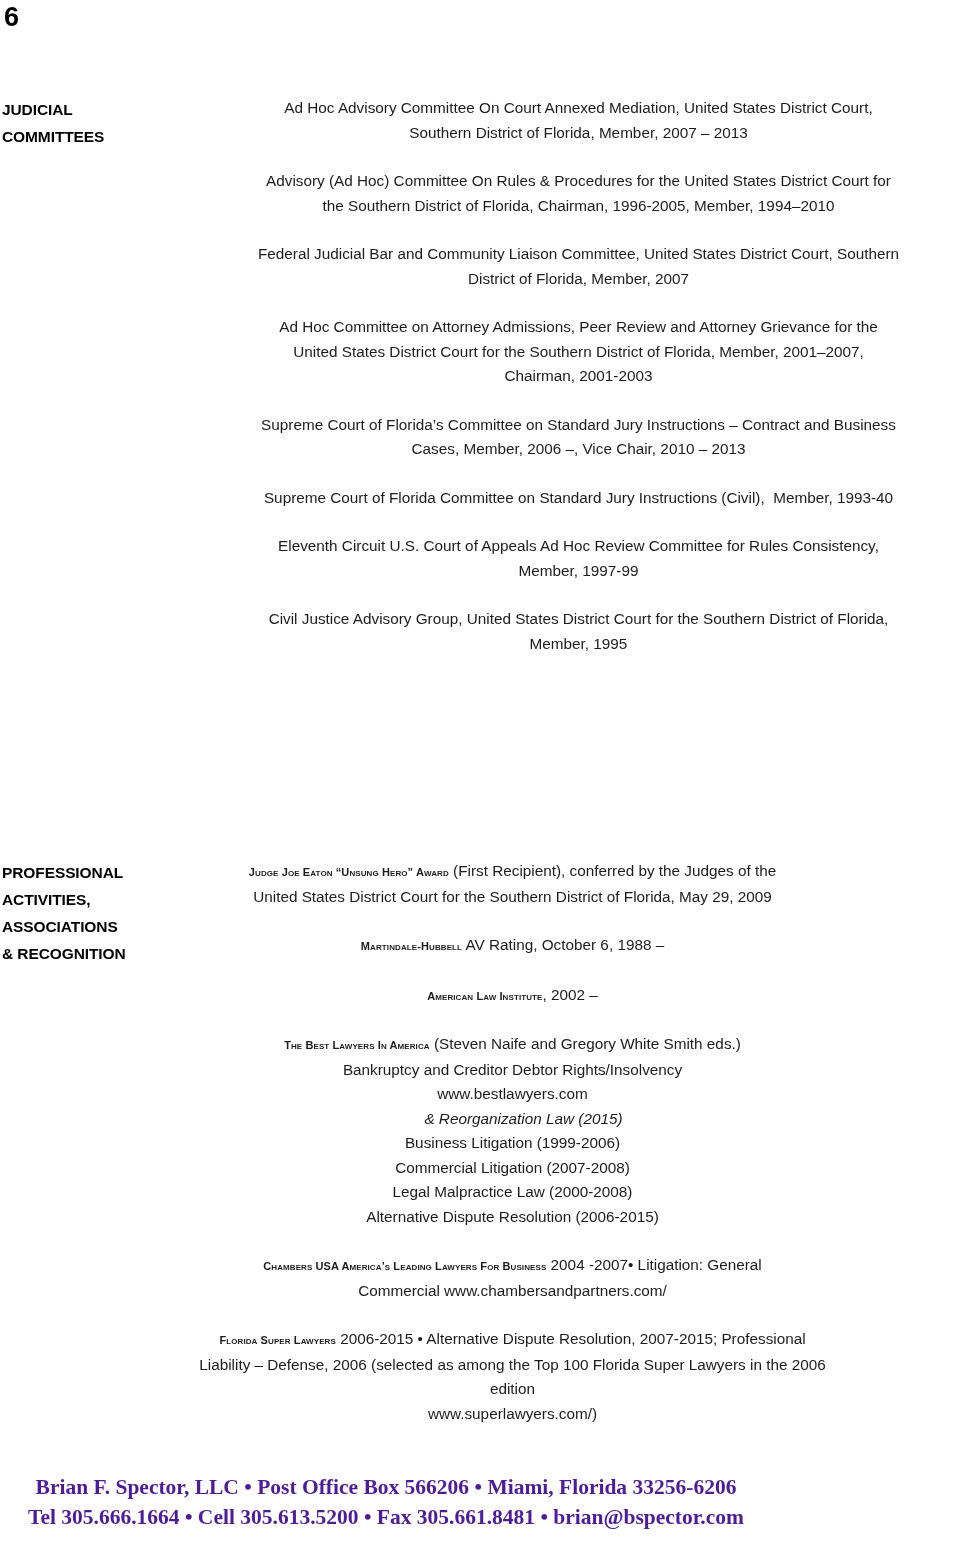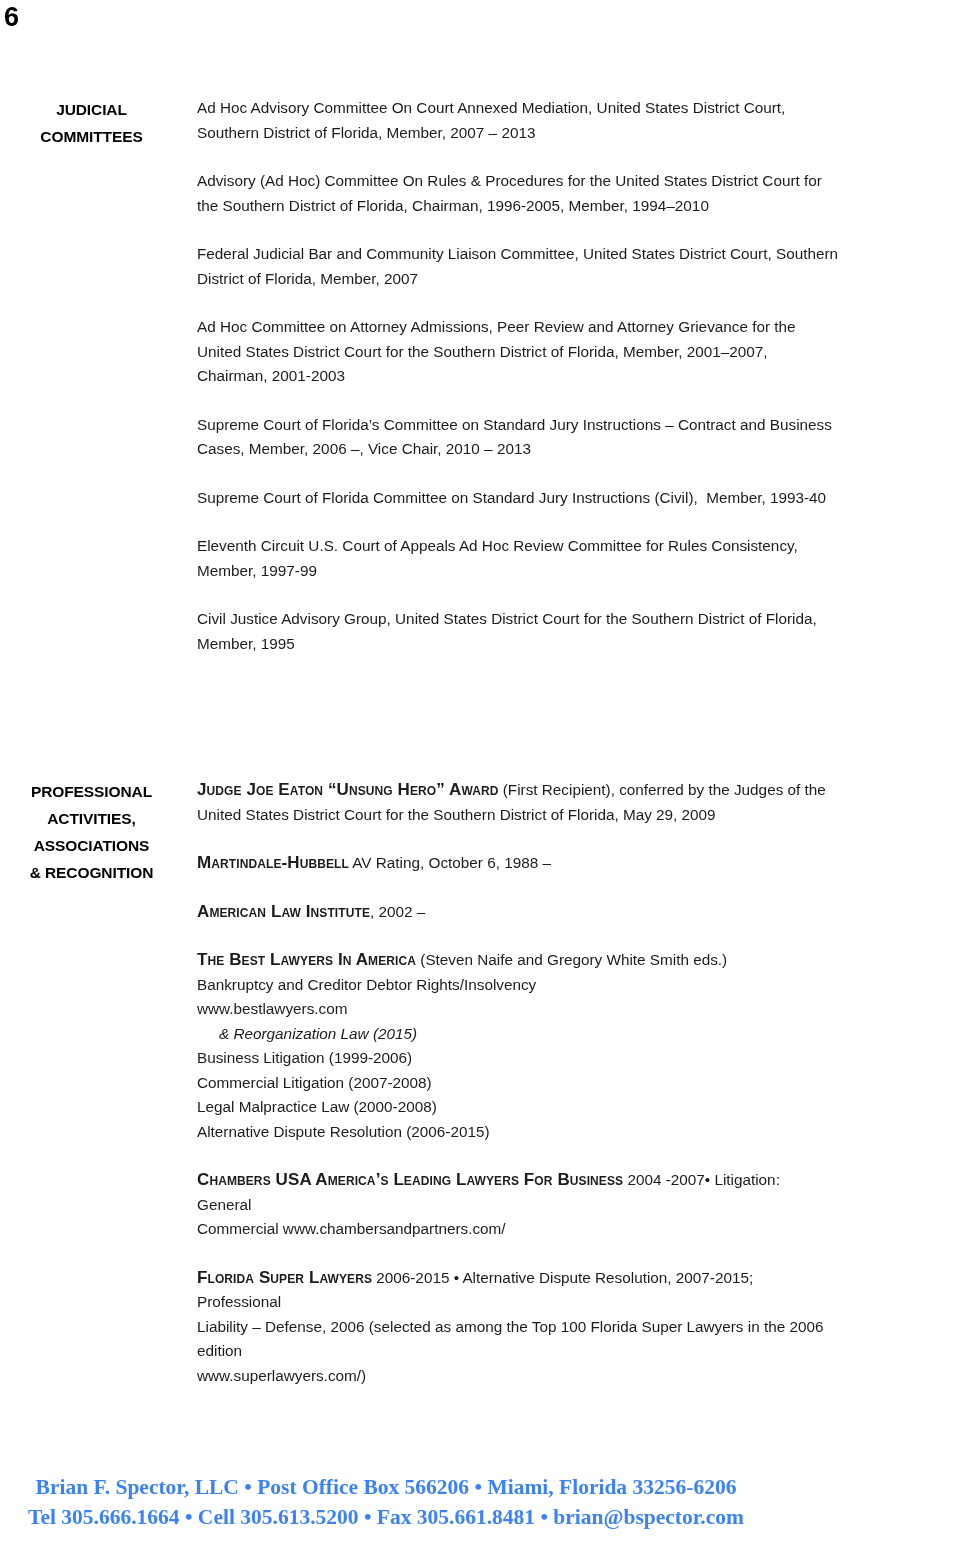--- a/index.html
+++ b/index.html
@@ -45,75 +45,75 @@
   }
 
   .sec-label {
     font-size: 15.5px;
     font-weight: bold;
     line-height: 27px;
     color: #000;
     padding-left: 2px;
     letter-spacing: -0.1px;
     white-space: pre-line;
-    text-align: center;
   }
 
   .sec-body {
     font-size: 15.3px;
     line-height: 24.5px;
     color: #1c1c1c;
     padding-right: 0px;
   }
 
   .para {
     margin: 0 0 24px 16px;
+    text-align: center;
   }
   .para:last-child { margin-bottom: 0; }
 
   .lines > div { white-space: pre-wrap; }
 
   
   .sc {
     font-weight: bold;
     font-variant: small-caps;
-    font-size: 17px;
+    font-size: 11px;
     letter-spacing: 0.1px;
   }
   .indent {
     padding-left: 22px;
     font-style: italic;
   }
 
   
   #judicial-section {
     position: absolute;
     left: 0;
     top: 96px;
     width: 960px;
   }
   #professional-section {
     position: absolute;
     left: 0;
-    top: 778px;
+    top: 859px;
     width: 828px;
   }
 
   
   .footer {
     position: absolute;
     left: 0;
     bottom: 14px;
     width: 772px;
     text-align: center;
     font-family: "Liberation Serif", serif;
     font-weight: bold;
     font-size: 21.5px;
     line-height: 30px;
-    color: #3b82f6;
+    color: #4c1d95;
   }
   .footer div { white-space: pre; }
 </style>
 </head>
 <body>
 
 <div class="page">
 
   <div class="page-number">6</div>
 

